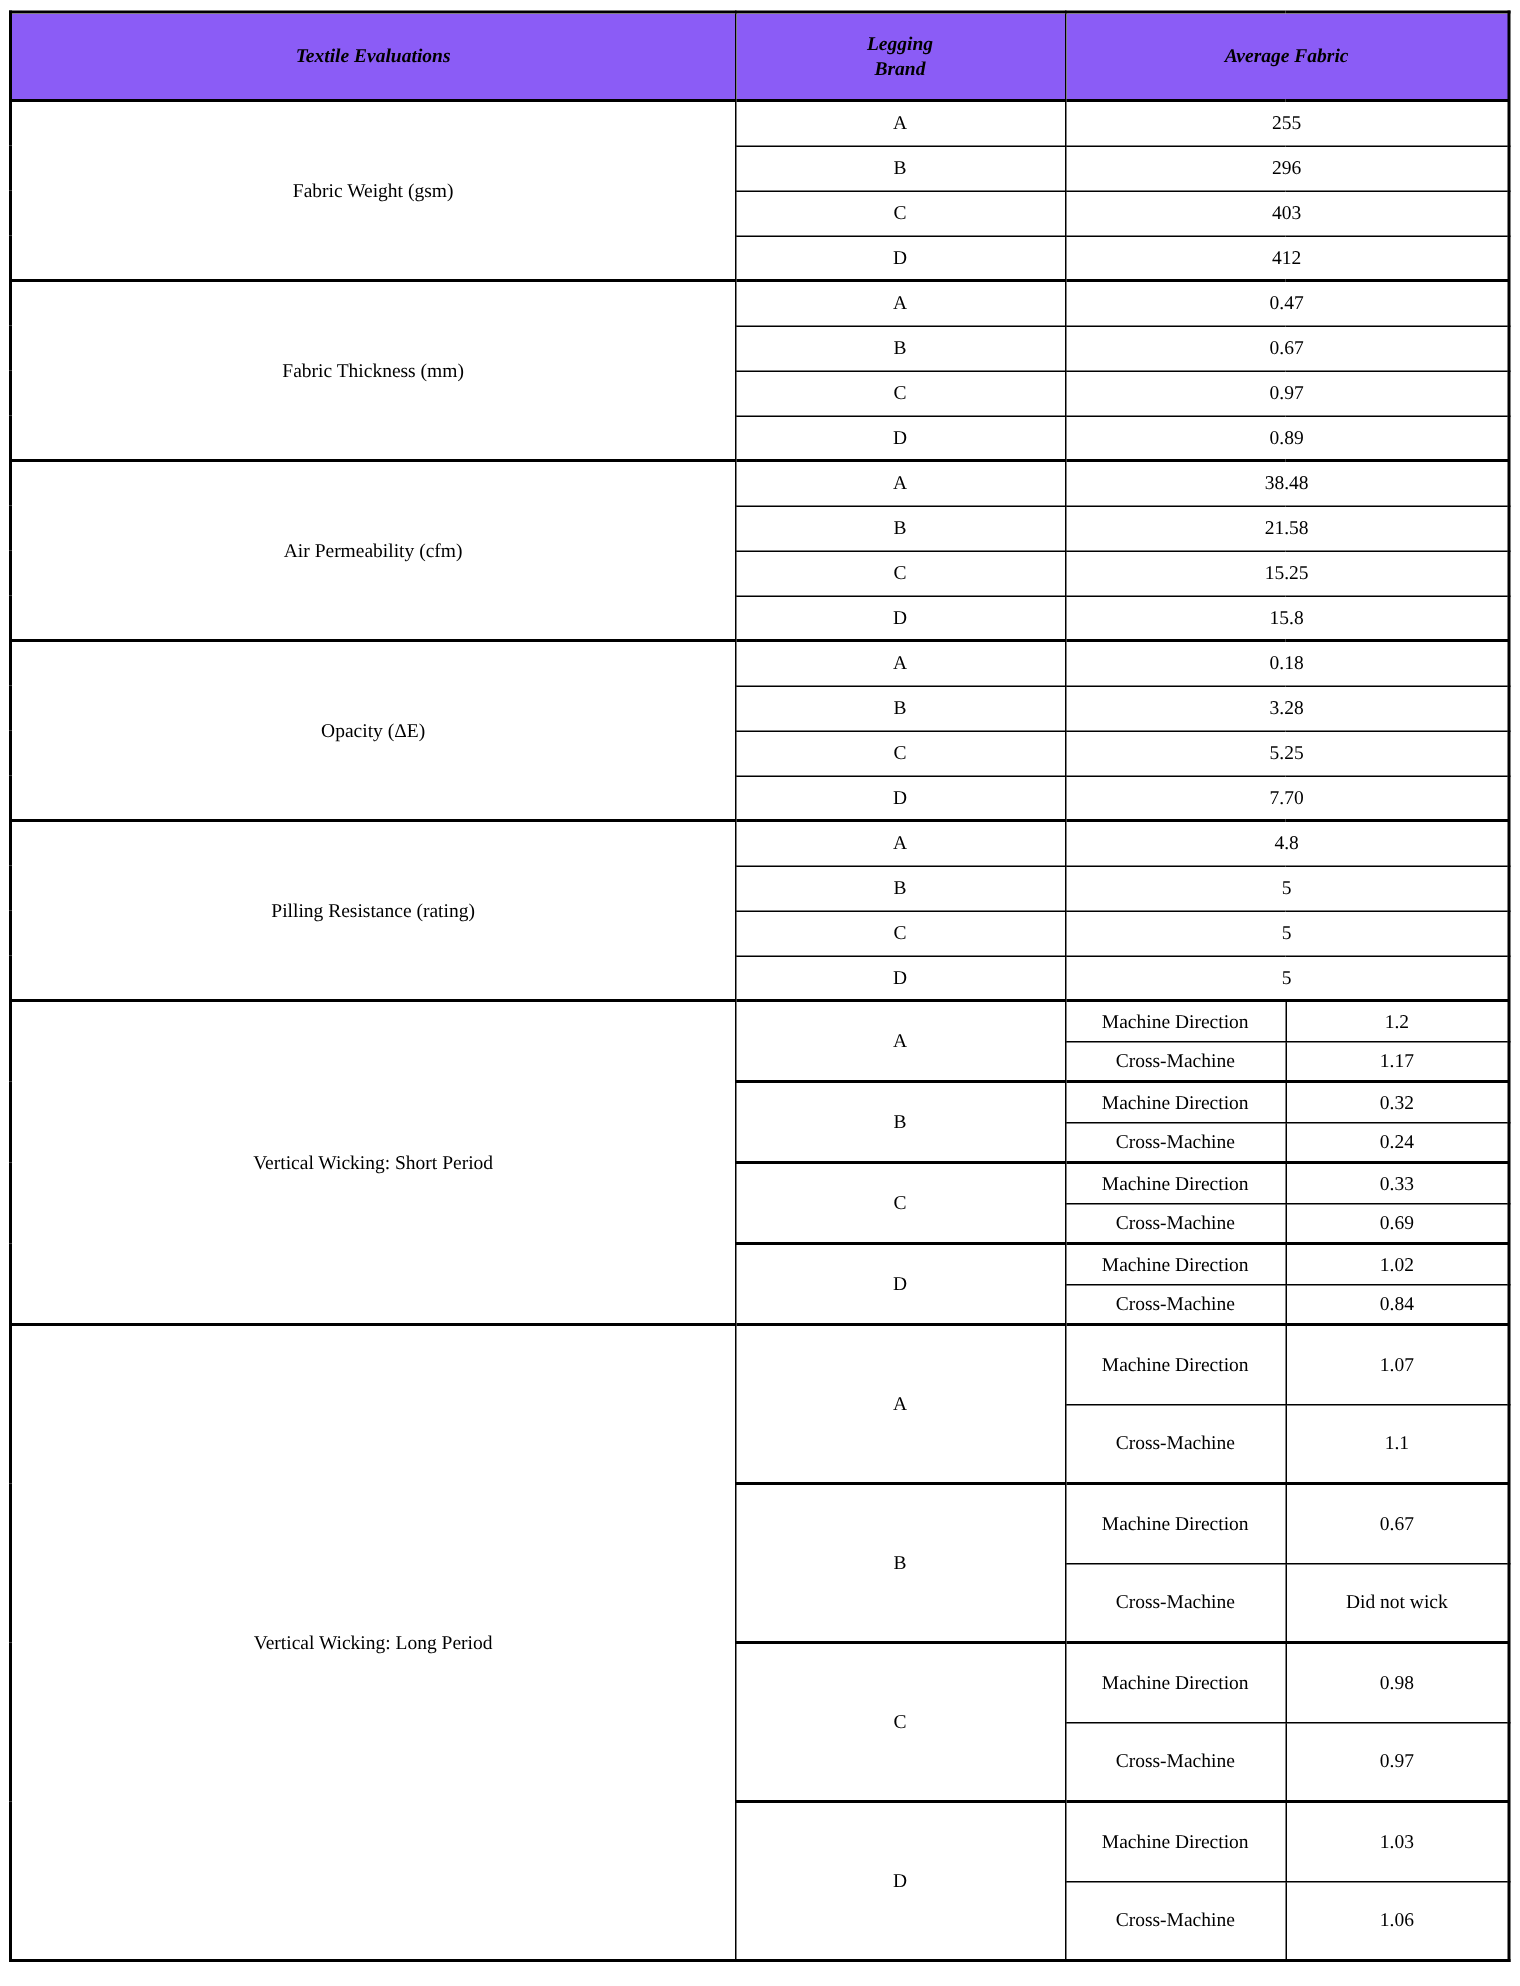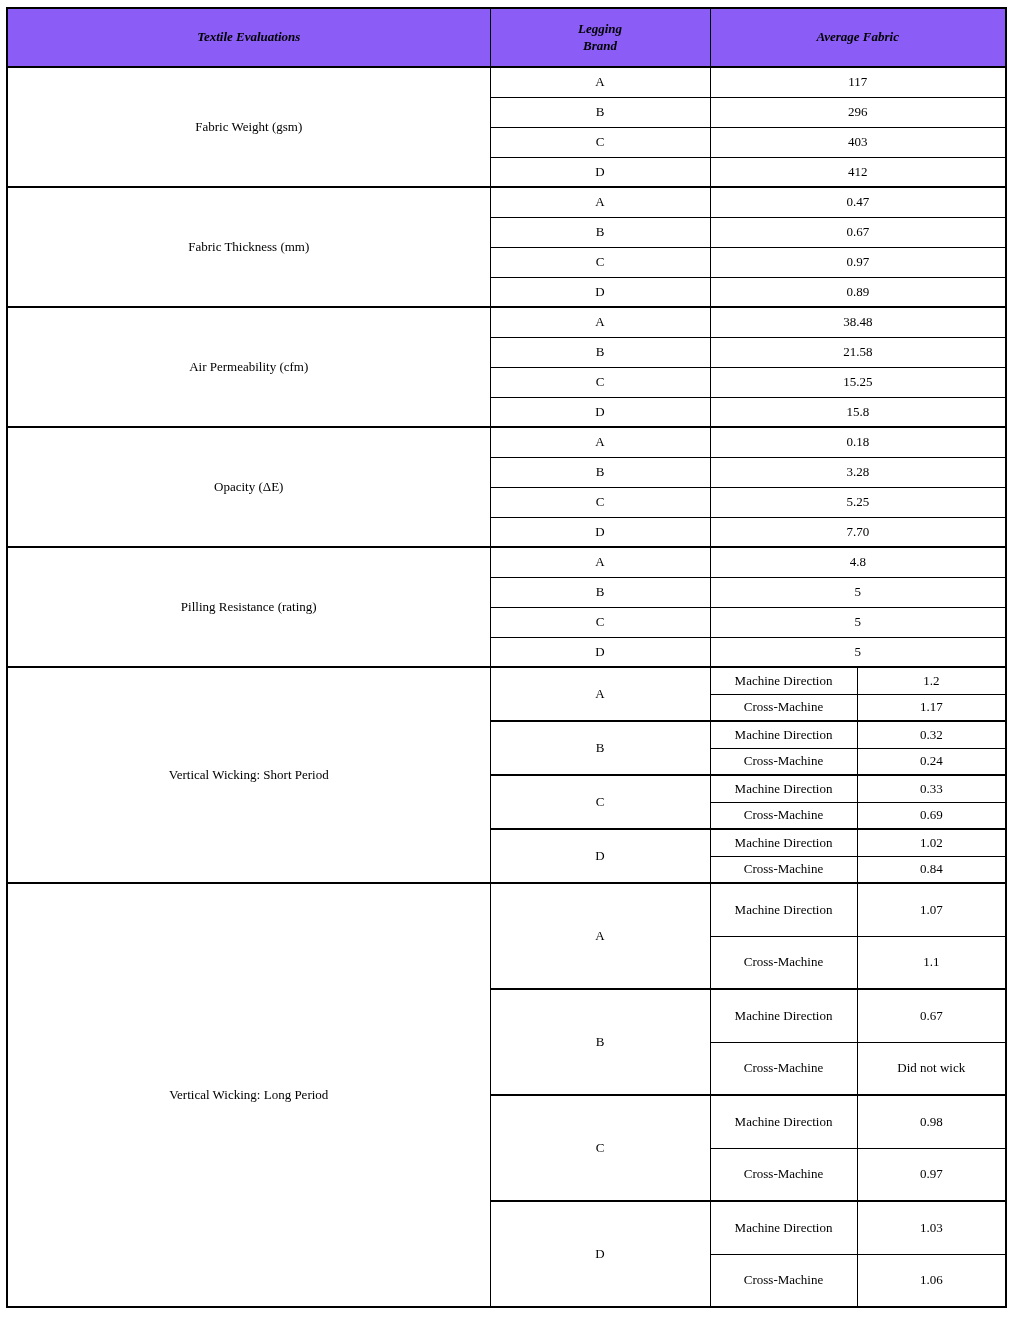--- a/index.html
+++ b/index.html
@@ -61,21 +61,21 @@
         <div>Legging</div>
         <div class="brand-header-line2">Brand</div>
       </th>
       <th colspan="2">Average Fabric</th>
     </tr>
   </thead>
   <tbody id="tbody">
       <tr class="row-std section-start">
         <td rowspan="4">Fabric Weight (gsm)</td>
         <td>A</td>
-        <td colspan="2">117</td>
+        <td colspan="2">255</td>
       </tr>
       <tr class="row-std">
         <td>B</td>
         <td colspan="2">296</td>
       </tr>
       <tr class="row-std">
         <td>C</td>
         <td colspan="2">403</td>
       </tr>
       <tr class="row-std">

